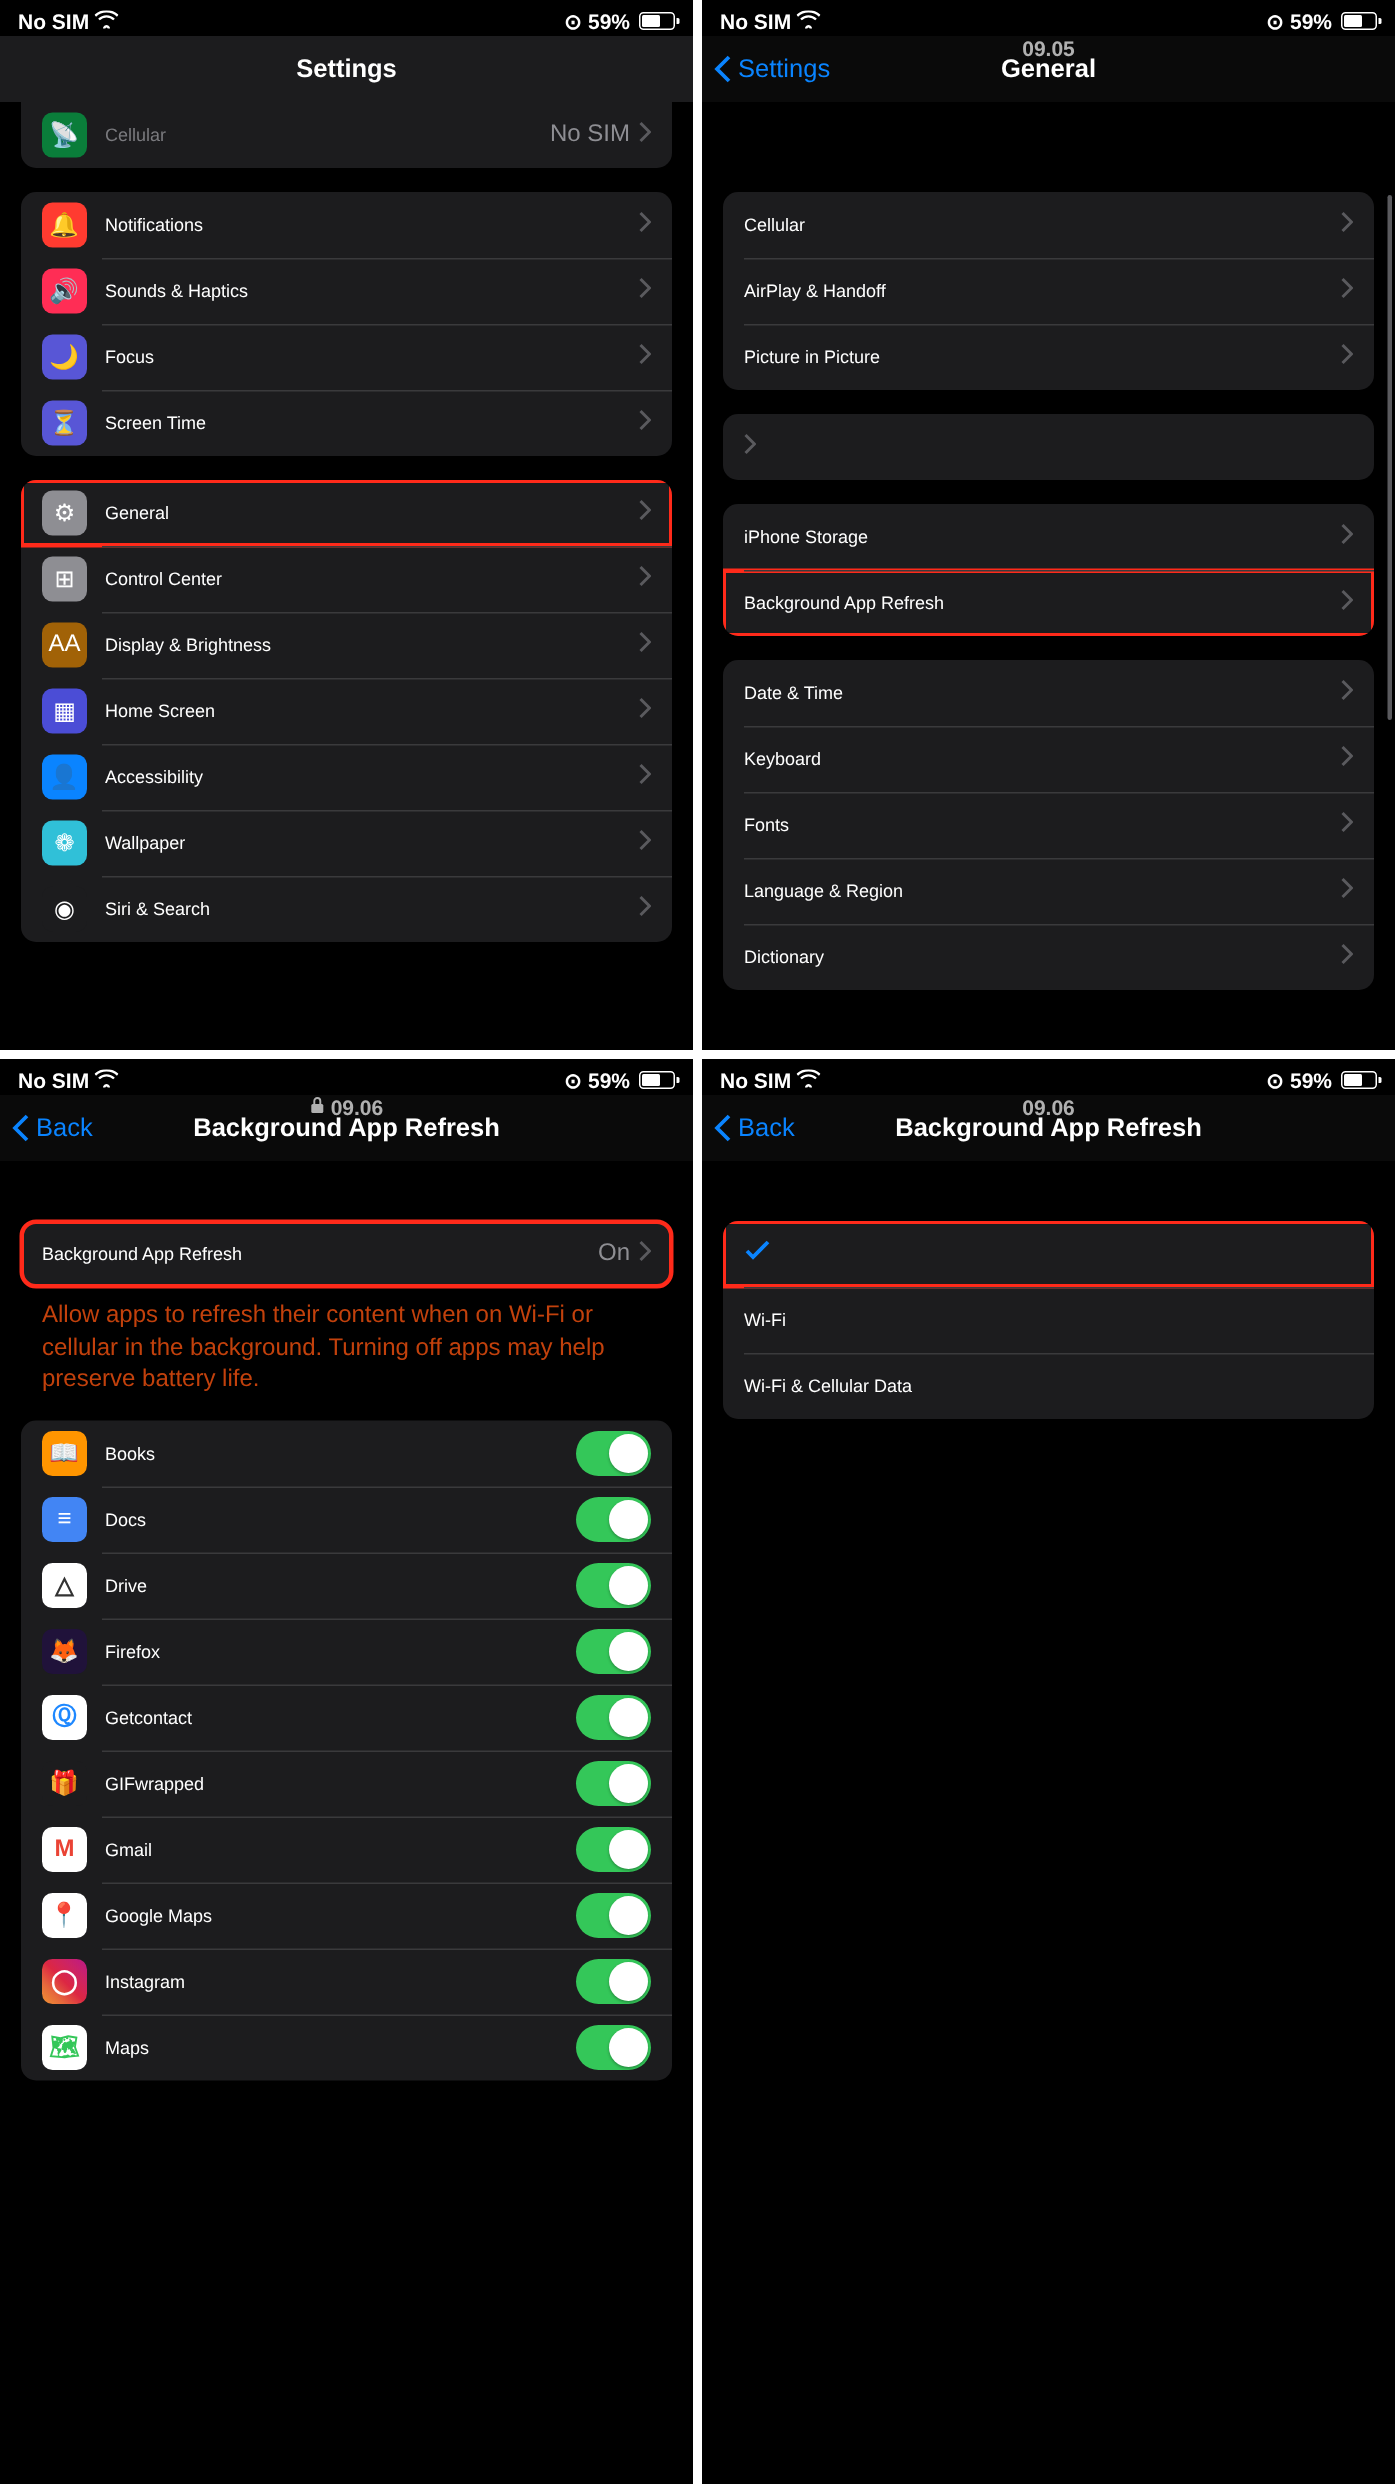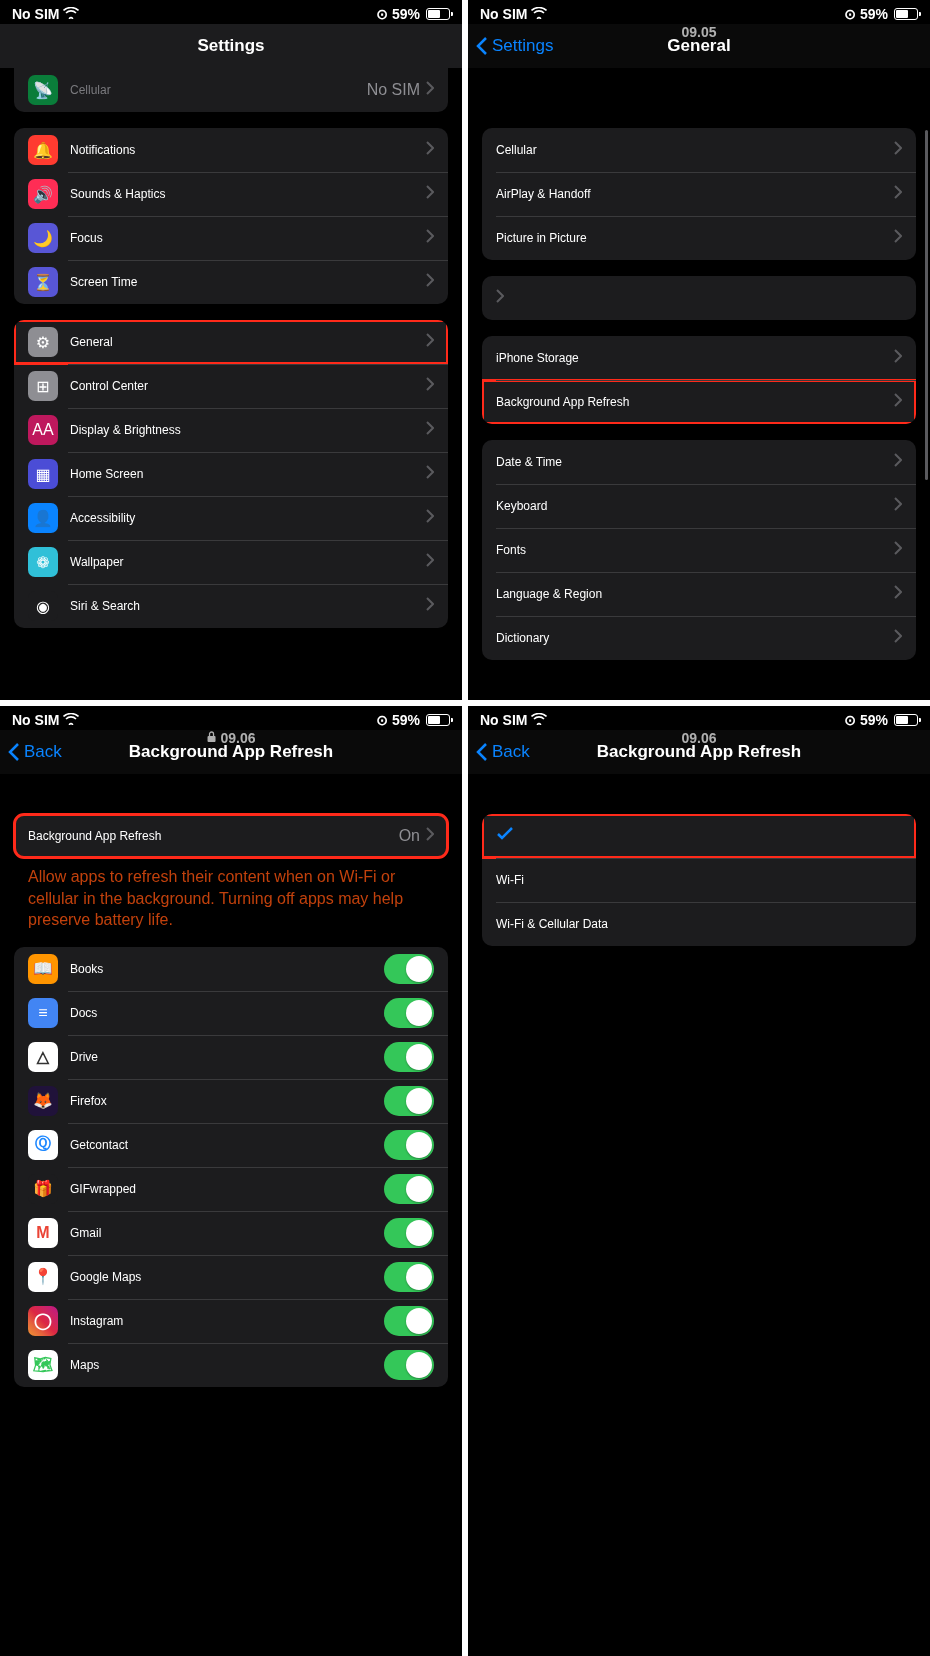--- a/index.html
+++ b/index.html
@@ -104,21 +104,21 @@
             </svg></span>
         </div>
         <div class="row ">
           <div class="ic" style="background:#8e8e93">⊞</div>
           <span class="label">Control Center</span>
           <span class="chev"><svg viewBox="0 0 8 14">
               <path d="M1 1l6 6-6 6" fill="none" stroke="currentColor" stroke-width="2"></path>
             </svg></span>
         </div>
         <div class="row ">
-          <div class="ic" style="background:#be185d">AA</div>
+          <div class="ic" style="background:#a16207">AA</div>
           <span class="label">Display &amp; Brightness</span>
           <span class="chev"><svg viewBox="0 0 8 14">
               <path d="M1 1l6 6-6 6" fill="none" stroke="currentColor" stroke-width="2"></path>
             </svg></span>
         </div>
         <div class="row ">
           <div class="ic" style="background:#4b4dd6">▦</div>
           <span class="label">Home Screen</span>
           <span class="chev"><svg viewBox="0 0 8 14">
               <path d="M1 1l6 6-6 6" fill="none" stroke="currentColor" stroke-width="2"></path>

